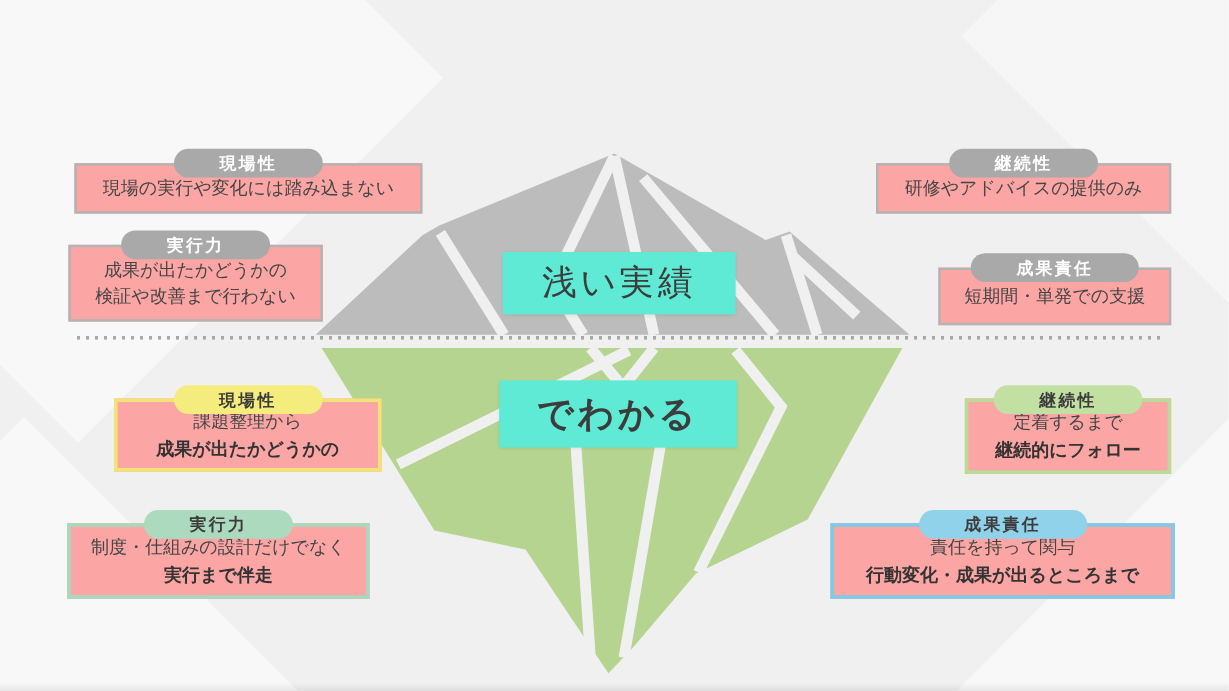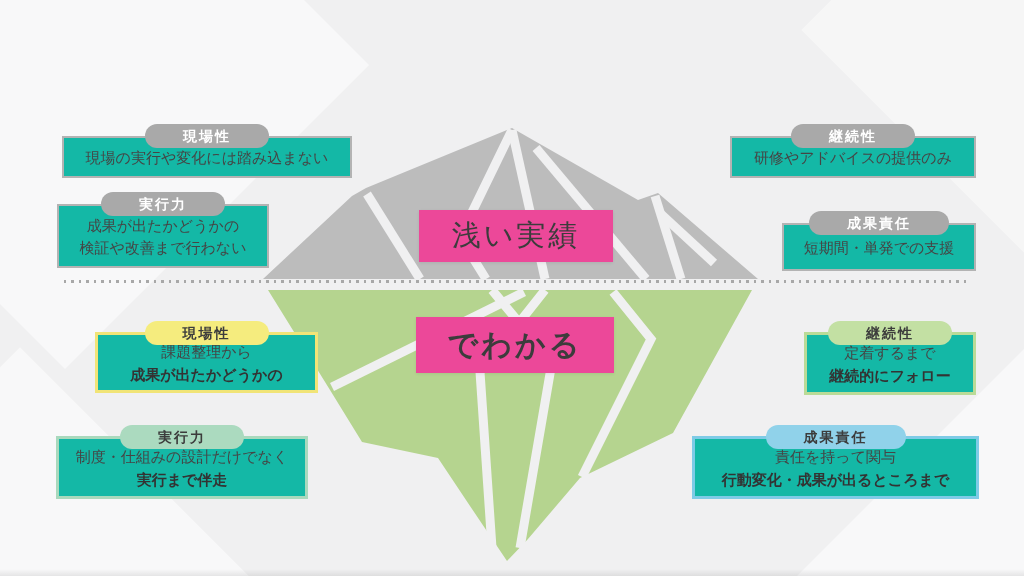--- a/index.html
+++ b/index.html
@@ -24,30 +24,30 @@
   }
 
   .iceberg-svg{position:absolute;left:0;top:0;z-index:1;}
 
   .waterline{
     position:absolute;left:64px;top:280px;width:904px;height:3px;z-index:2;
     background-image:repeating-linear-gradient(90deg,#a8a8a8 0 2.5px,transparent 2.5px 7.5px);
   }
 
   .center-label{
-    position:absolute;z-index:3;background:#ec4899;
+    position:absolute;z-index:3;background:#5eead4;
     display:flex;align-items:center;justify-content:center;
     box-shadow:0 1px 3px rgba(0,0,0,.08);
     letter-spacing:3px;color:#3c3c3c;white-space:nowrap;
   }
   #label-shallow{left:419px;top:210px;width:194px;height:52px;font-size:29px;font-weight:500;}
   #label-deep{left:416px;top:317px;width:198px;height:56px;font-size:30px;font-weight:800;}
 
   .card{
-    position:absolute;z-index:4;background:#14b8a6;box-sizing:border-box;
+    position:absolute;z-index:4;background:#fca5a5;box-sizing:border-box;
     border:2px solid #b3b3b3;
     display:flex;flex-direction:column;justify-content:center;align-items:center;
     text-align:center;font-size:15px;line-height:1.5;color:#454545;
     padding:4px 6px 2px 6px;
   }
   .card.colored{border-width:3px;}
   .pill{
     position:absolute;top:-14px;left:50%;transform:translateX(-50%);
     border-radius:999px;padding:3px 38px;font-size:14px;font-weight:700;
     white-space:nowrap;letter-spacing:2px;line-height:1.3;

